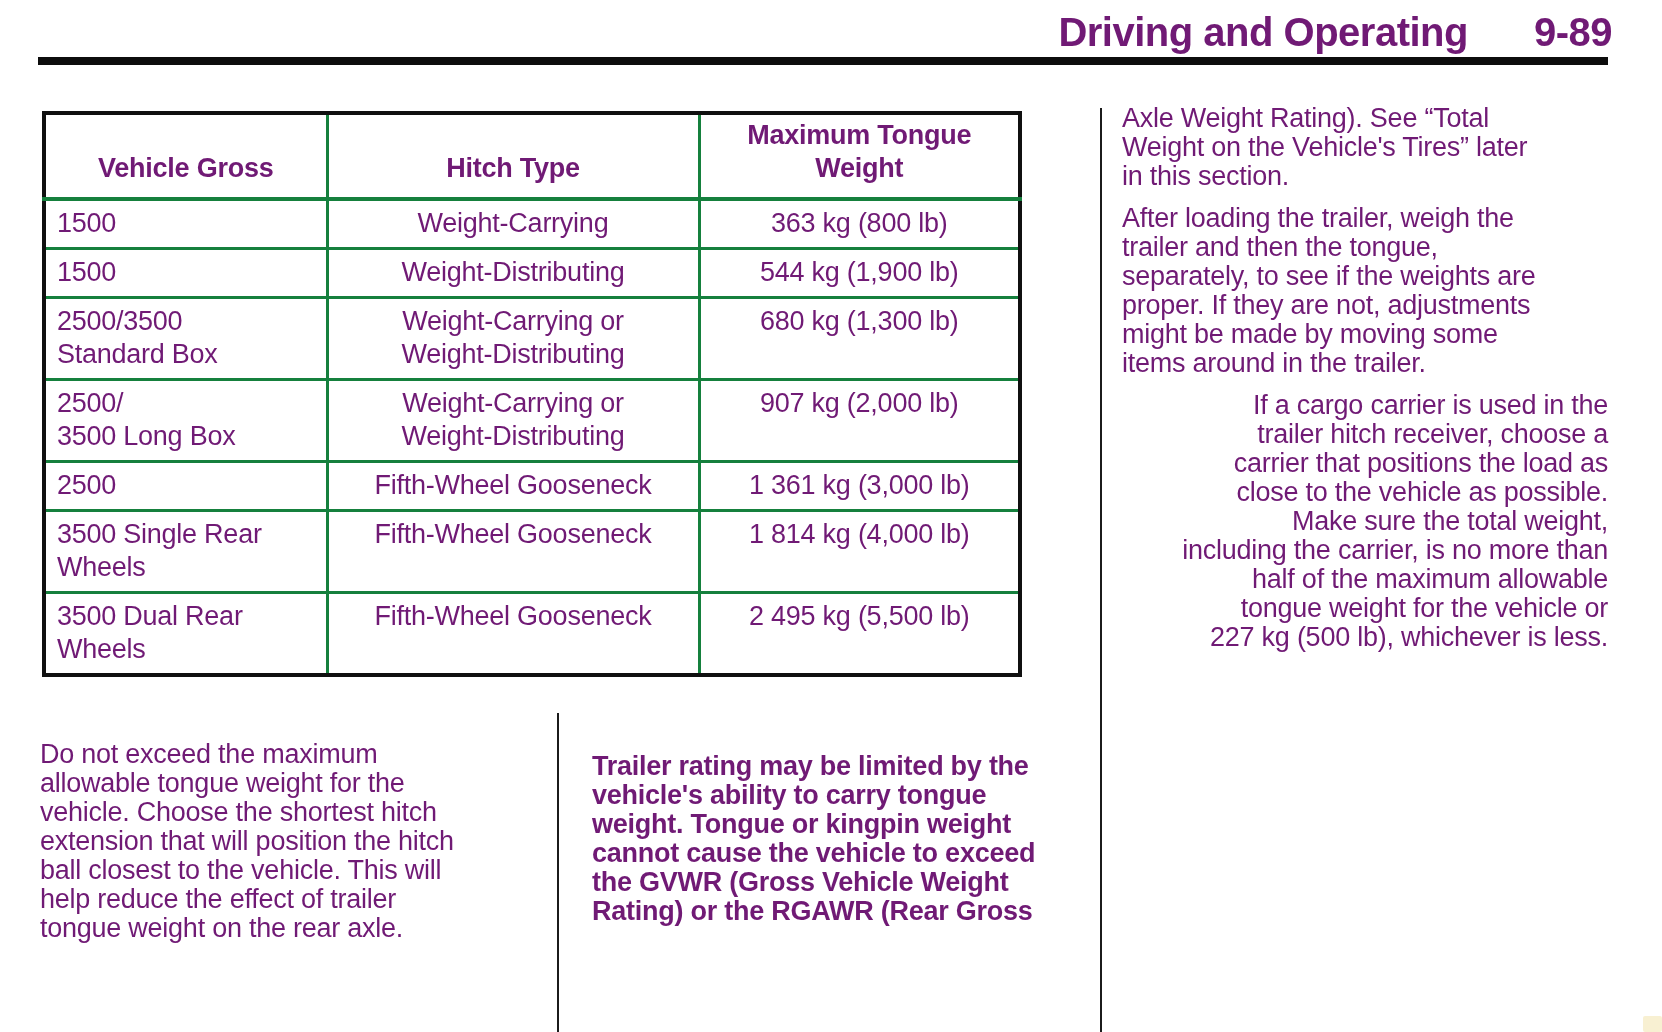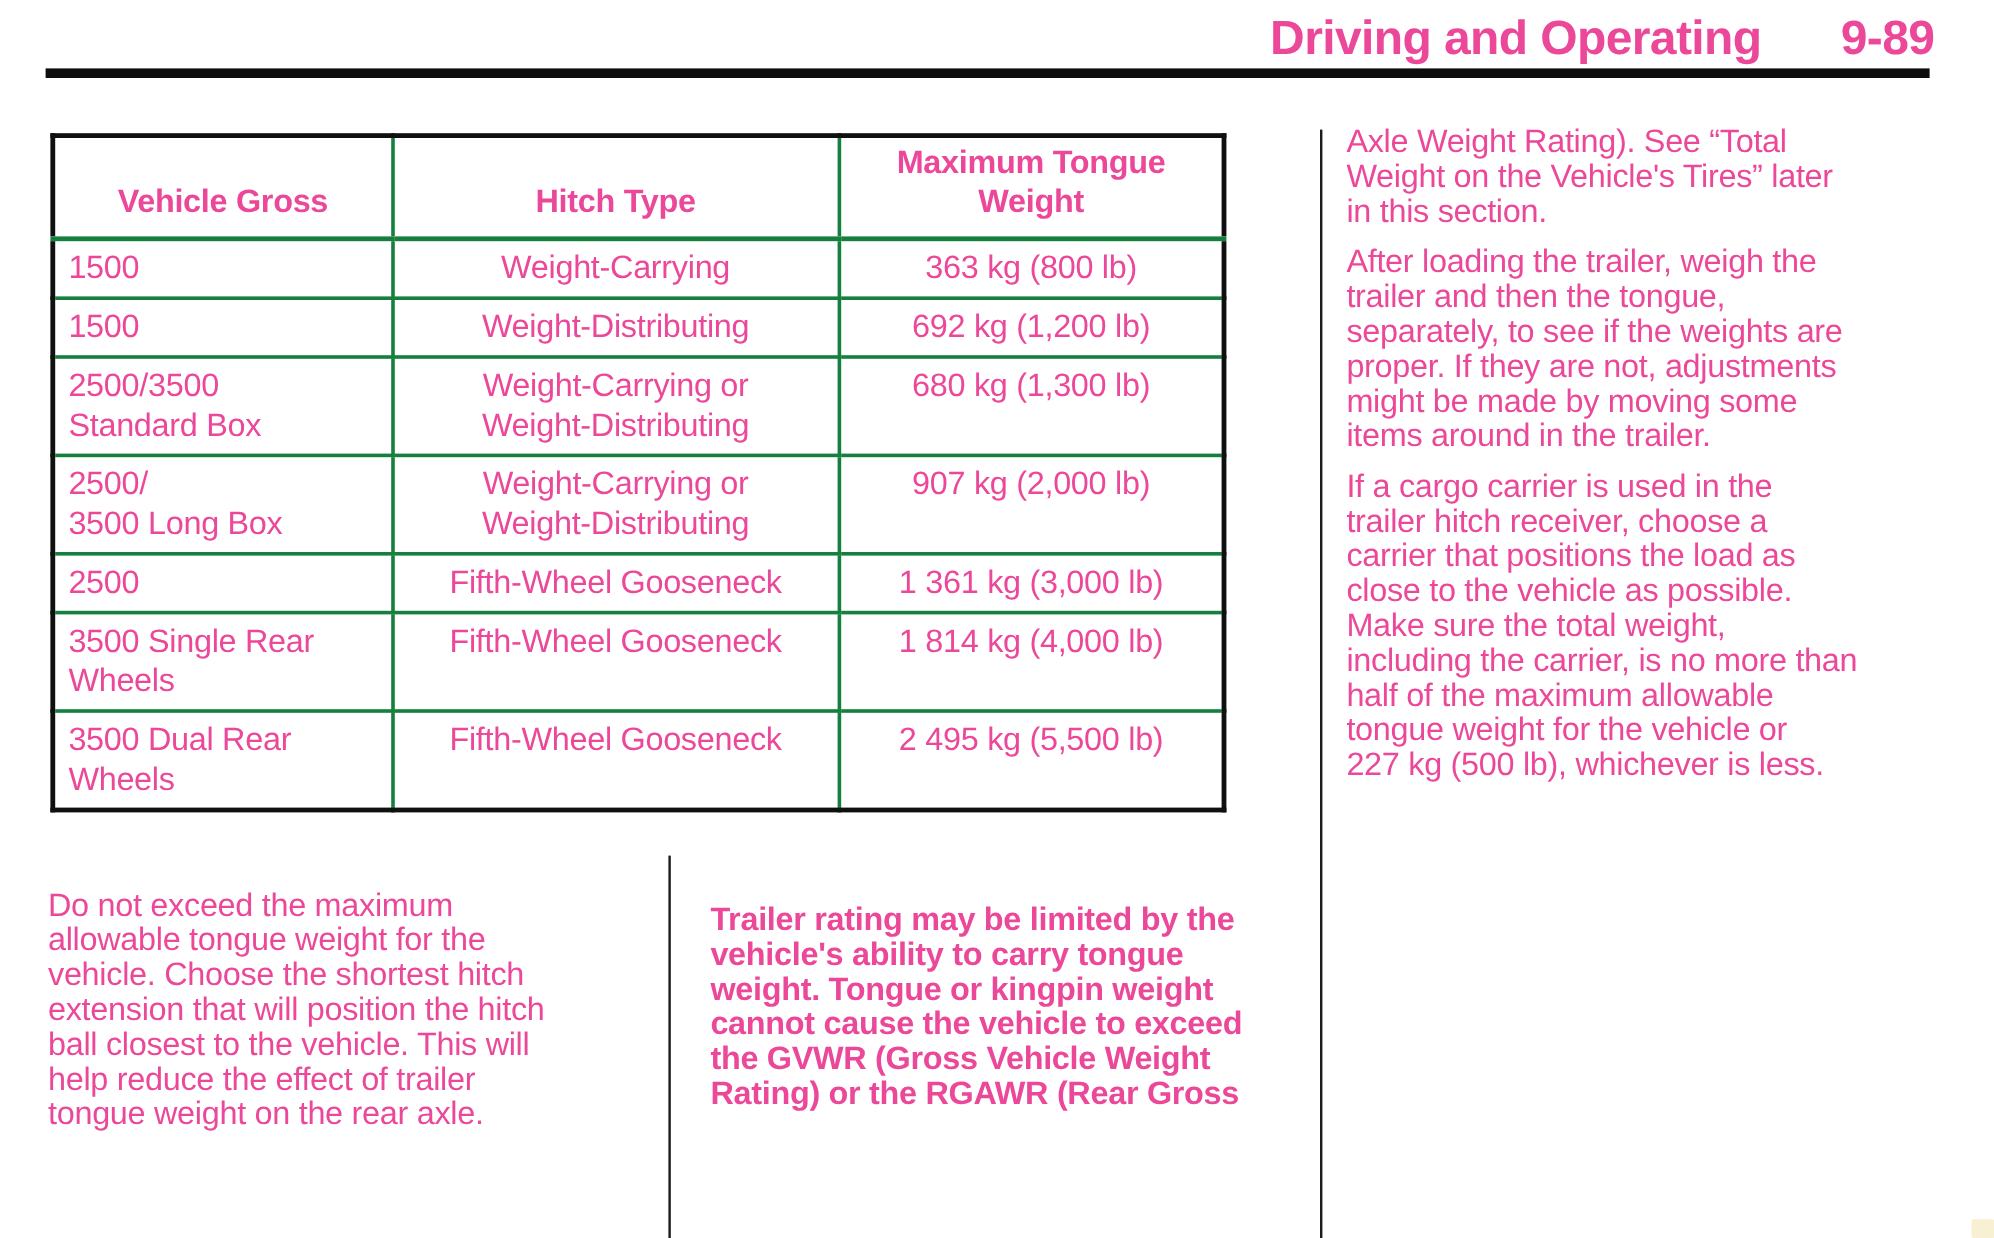--- a/index.html
+++ b/index.html
@@ -6,21 +6,21 @@
     margin: 0;
     padding: 0;
     background: #ffffff;
   }
   .page {
     position: relative;
     width: 1662px;
     height: 1032px;
     background: #ffffff;
     font-family: "Liberation Sans", sans-serif;
-    color: #ec4899;
+    color: #701a75;
     overflow: hidden;
   }
 
   
   .header-title {
     position: absolute;
     top: 10px;
     right: 50px;
     display: flex;
     align-items: baseline;
@@ -165,21 +165,21 @@
     </thead>
     <tbody>
       <tr class="rh-s">
         <td class="c-series">1500</td>
         <td class="c-hitch">Weight-Carrying</td>
         <td class="c-weight">363 kg (800 lb)</td>
       </tr>
       <tr class="rh-s">
         <td class="c-series">1500</td>
         <td class="c-hitch">Weight-Distributing</td>
-        <td class="c-weight">692 kg (1,200 lb)</td>
+        <td class="c-weight">544 kg (1,900 lb)</td>
       </tr>
       <tr class="rh-m">
         <td class="c-series">2500/3500
 Standard Box</td>
         <td class="c-hitch">Weight-Carrying or
 Weight-Distributing</td>
         <td class="c-weight">680 kg (1,300 lb)</td>
       </tr>
       <tr class="rh-m">
         <td class="c-series">2500/
@@ -211,21 +211,21 @@
   <div class="col-right">
     <p class="para" style="margin: 0px;">Axle Weight Rating). See “Total
 Weight on the Vehicle's Tires” later
 in this section.</p>
     <p class="para" style="margin: 13px 0px 0px;">After loading the trailer, weigh the
 trailer and then the tongue,
 separately, to see if the weights are
 proper. If they are not, adjustments
 might be made by moving some
 items around in the trailer.</p>
-    <p class="para" style="margin: 13px 0px 0px;">If a cargo carrier is used in the
+    <p class="para" style="margin: 13px 0px 0px; text-align: right;">If a cargo carrier is used in the
 trailer hitch receiver, choose a
 carrier that positions the load as
 close to the vehicle as possible.
 Make sure the total weight,
 including the carrier, is no more than
 half of the maximum allowable
 tongue weight for the vehicle or
 227 kg (500 lb), whichever is less.</p>
   </div>
 

